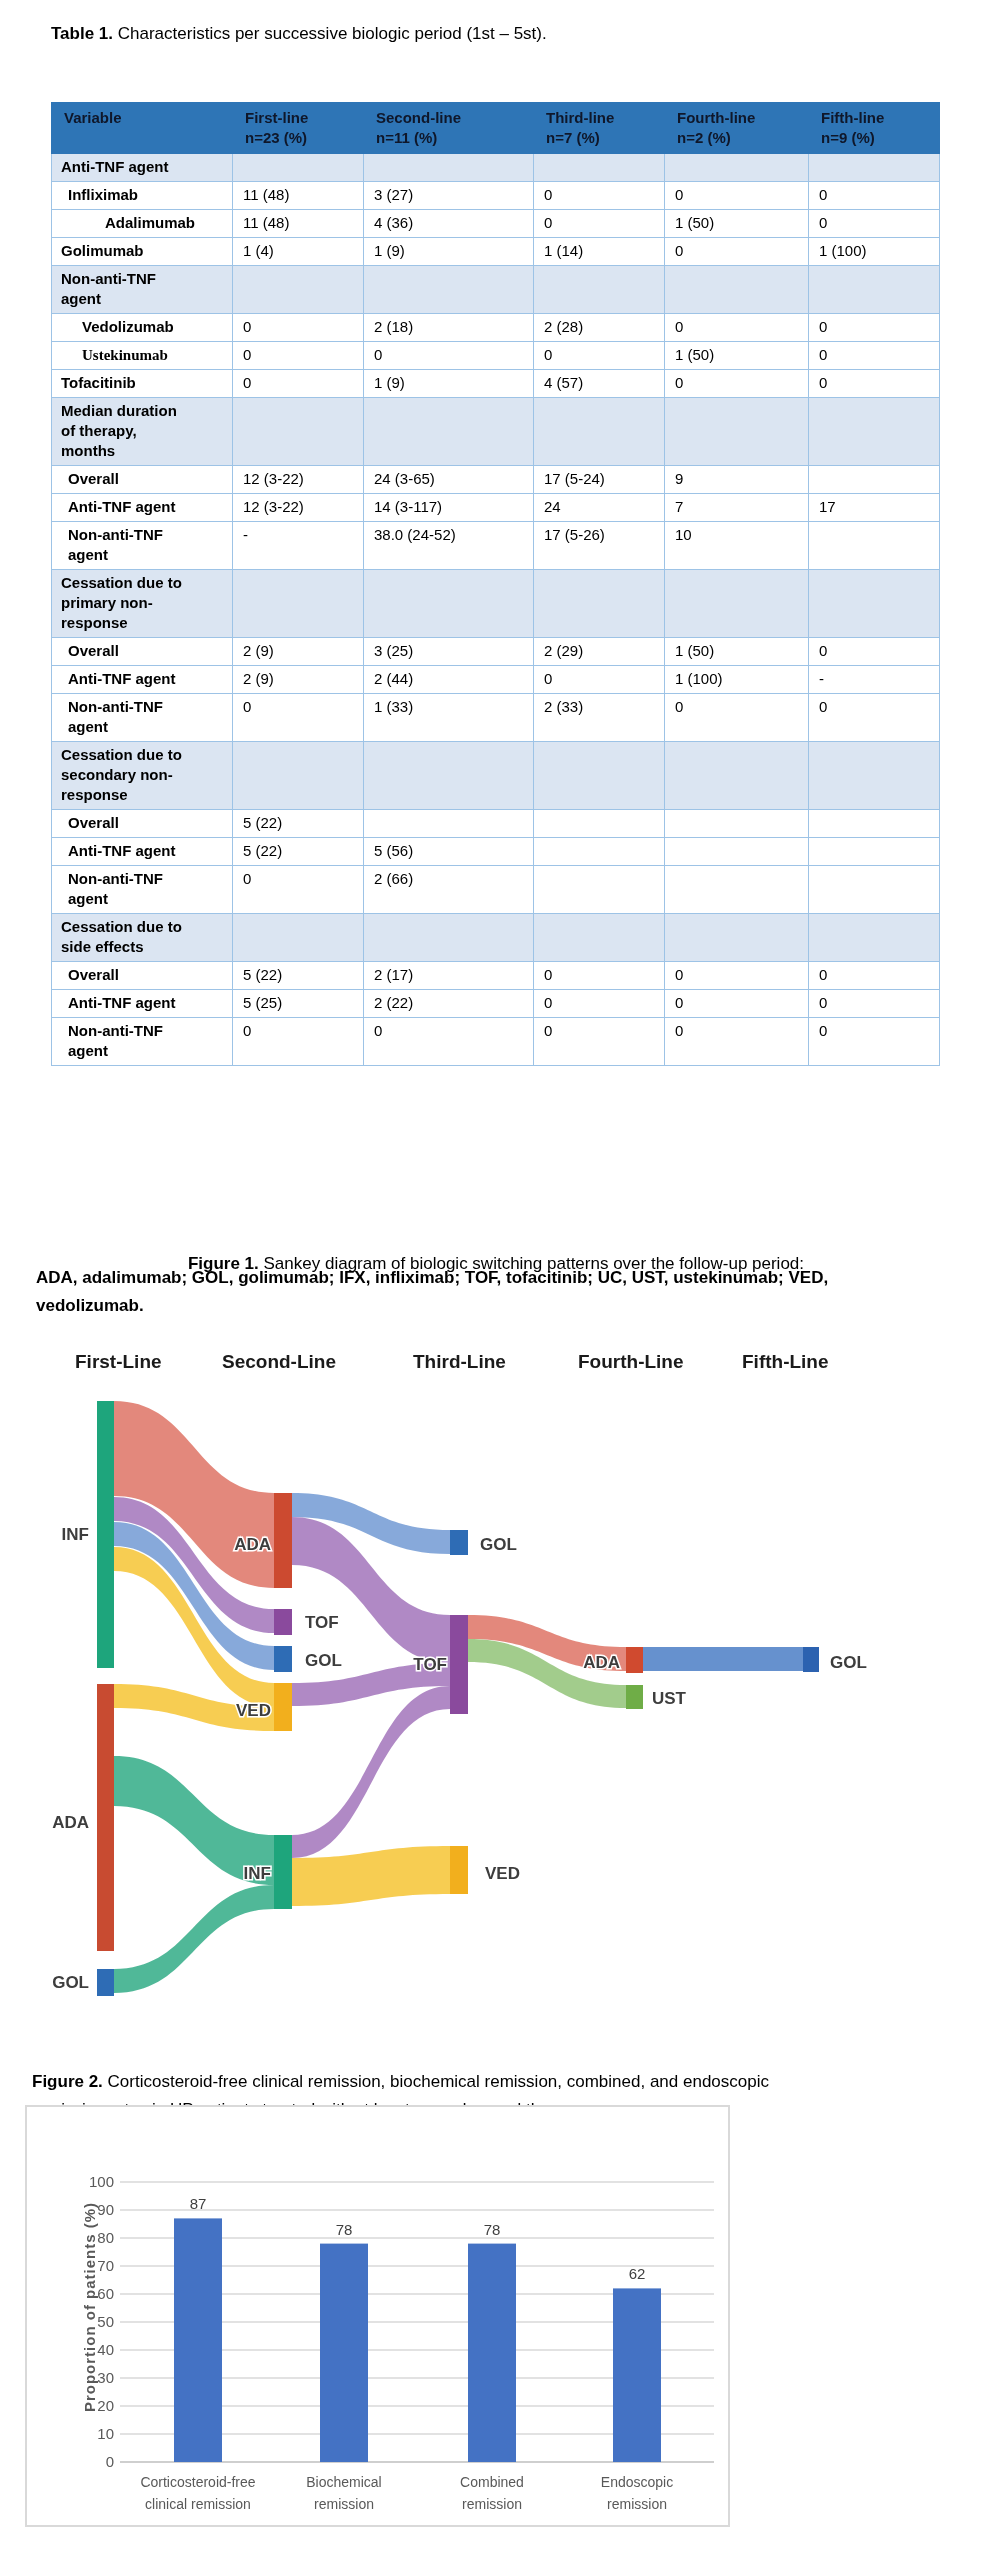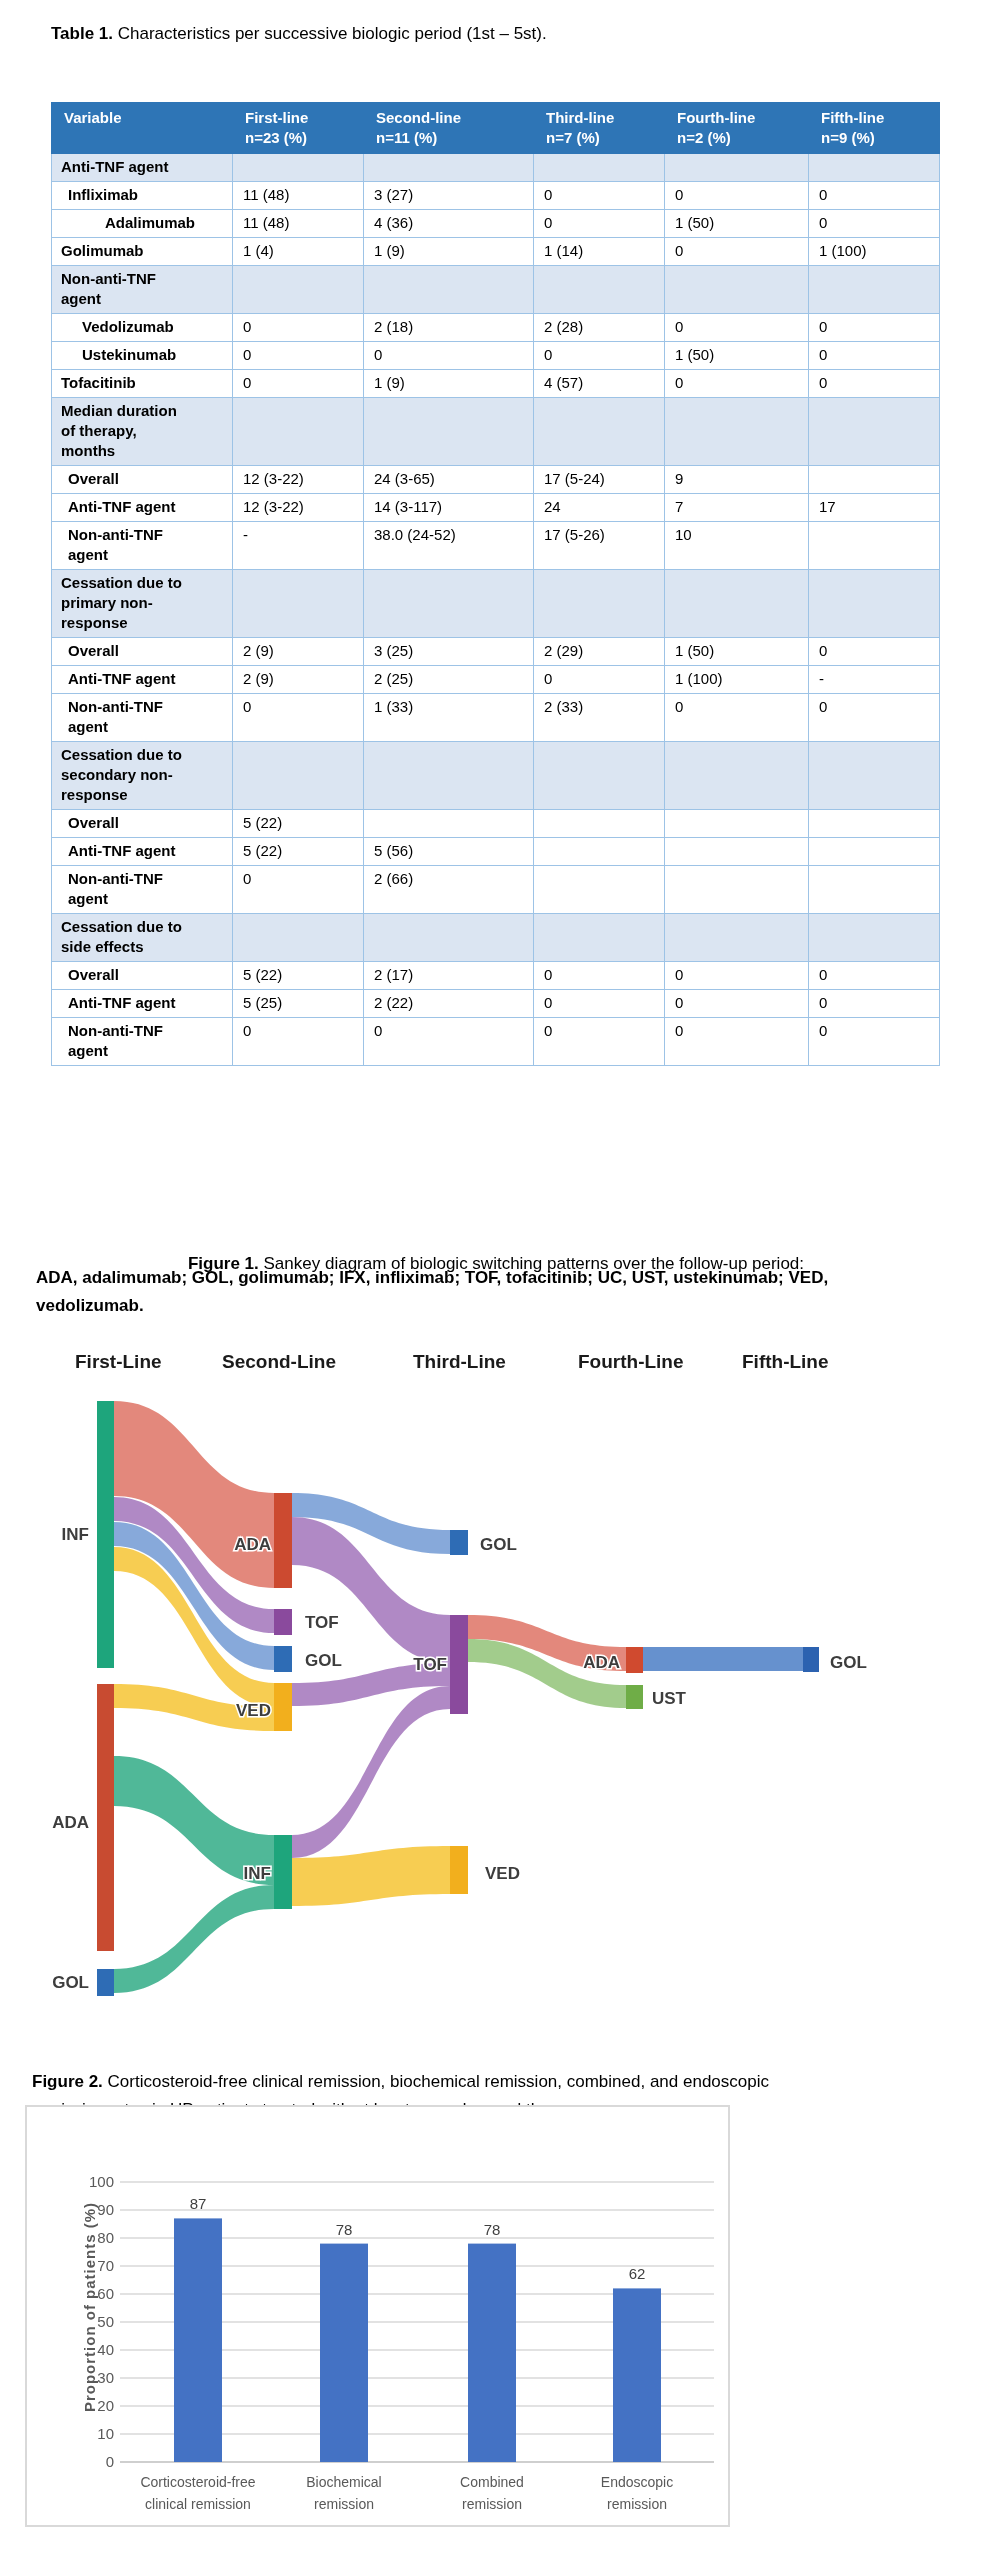--- a/index.html
+++ b/index.html
@@ -4,21 +4,21 @@
 <style>
   html,body{margin:0;padding:0;background:#fff;}
   body{width:984px;height:2560px;position:relative;font-family:"Liberation Sans",sans-serif;color:#000;overflow:hidden;}
   .abs{position:absolute;}
 
   
   .doc-title{left:51px;top:24px;font-size:17px;line-height:20px;}
   .doc-title b{font-weight:bold;}
   table.t1{left:51px;top:102px;width:888px;border-collapse:collapse;table-layout:fixed;font-size:15px;}
   table.t1 td{border:1px solid #9dc3e6;vertical-align:top;padding:3px 6px 4px 10px;line-height:20px;white-space:pre-line;overflow:hidden;}
-  table.t1 thead td{background:#2e75b6;color:#ffffff;font-weight:bold;border-color:#2e75b6;padding:5px 6px 5px 12px;}
+  table.t1 thead td{background:#2e75b6;color:#0f172a;font-weight:bold;border-color:#2e75b6;padding:5px 6px 5px 12px;}
   table.t1 tr.section td{background:#dbe5f2;font-weight:bold;}
   table.t1 td.lbl{font-weight:bold;}
   table.t1 td.val{padding-left:10px;}
 
   
   .cap{font-size:17px;line-height:28px;white-space:pre-line;}
   .cap b{font-weight:bold;}
   .fig1-cap{left:36px;top:1222px;width:920px;text-align:center;}
   .fig1-abbr{left:36px;top:1264px;width:920px;font-weight:bold;}
   .fig2-cap{left:32px;top:2040px;width:930px;}
@@ -104,21 +104,21 @@
       </tr>
       <tr class="data">
         <td class="lbl" style="padding-left: 30px;">Vedolizumab</td>
         <td class="val">0</td>
         <td class="val">2 (18)</td>
         <td class="val">2 (28)</td>
         <td class="val">0</td>
         <td class="val">0</td>
       </tr>
       <tr class="data">
-        <td class="lbl" style="padding-left: 30px;">Ustekinumab</td>
+        <td class="lbl" style="padding-left: 30px; font-family: Liberation Serif, serif;">Ustekinumab</td>
         <td class="val">0</td>
         <td class="val">0</td>
         <td class="val">0</td>
         <td class="val">1 (50)</td>
         <td class="val">0</td>
       </tr>
       <tr class="data">
         <td class="lbl" style="padding-left: 9px;">Tofacitinib</td>
         <td class="val">0</td>
         <td class="val">1 (9)</td>
@@ -175,21 +175,21 @@
         <td class="lbl" style="padding-left: 16px;">Overall</td>
         <td class="val">2 (9)</td>
         <td class="val">3 (25)</td>
         <td class="val">2 (29)</td>
         <td class="val">1 (50)</td>
         <td class="val">0</td>
       </tr>
       <tr class="data">
         <td class="lbl" style="padding-left: 16px;">Anti-TNF agent</td>
         <td class="val">2 (9)</td>
-        <td class="val">2 (25)</td>
+        <td class="val">2 (44)</td>
         <td class="val">0</td>
         <td class="val">1 (100)</td>
         <td class="val">-</td>
       </tr>
       <tr class="data">
         <td class="lbl" style="padding-left: 16px;">Non-anti-TNF
 agent</td>
         <td class="val">0</td>
         <td class="val">1 (33)</td>
         <td class="val">2 (33)</td>

